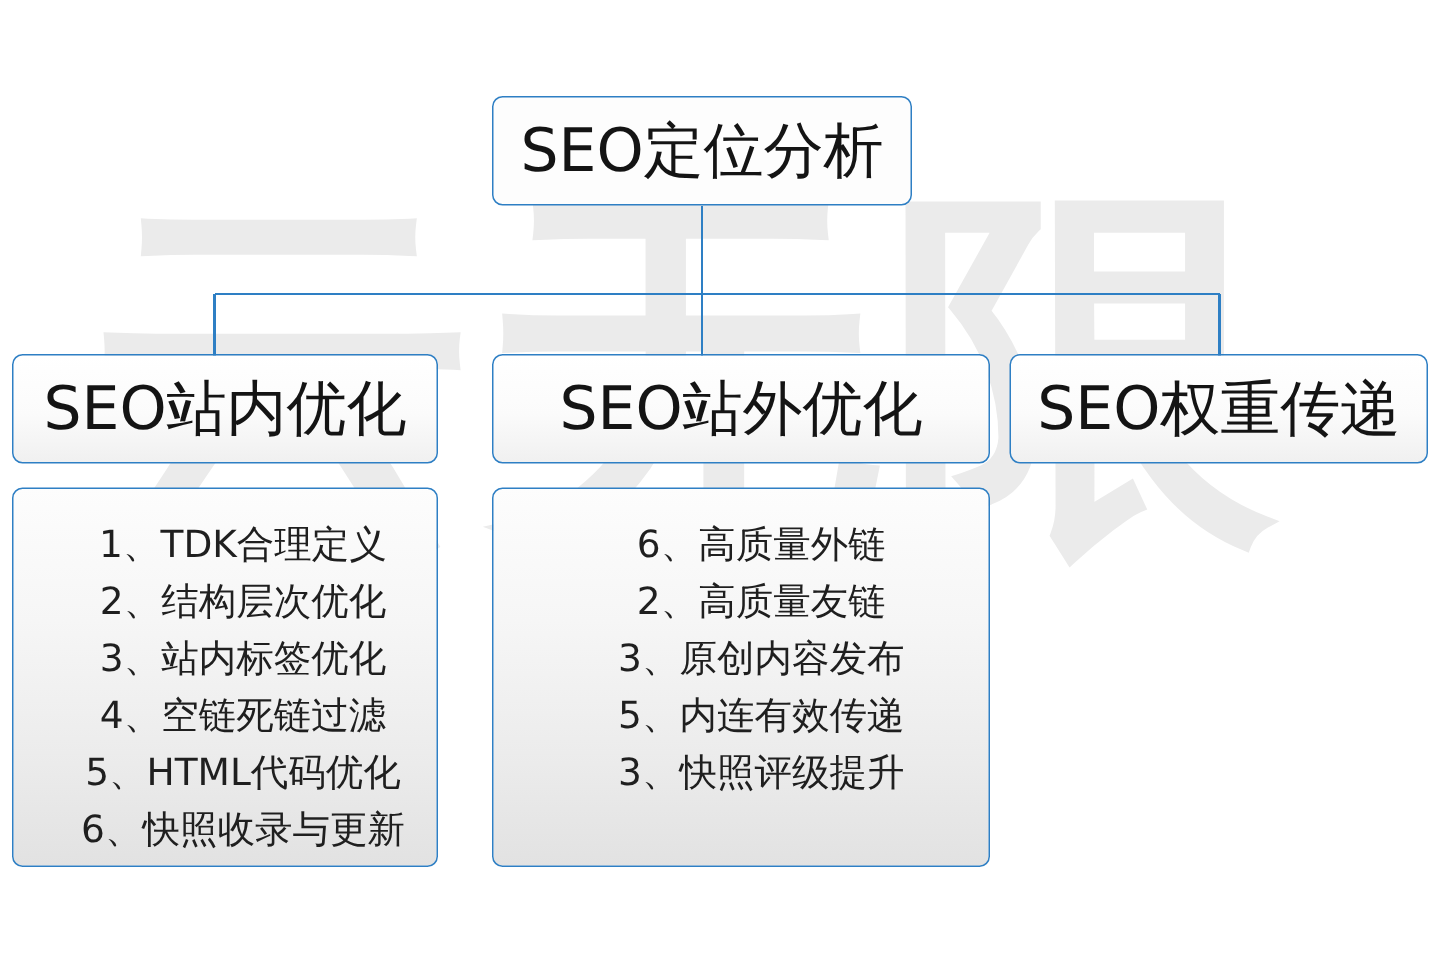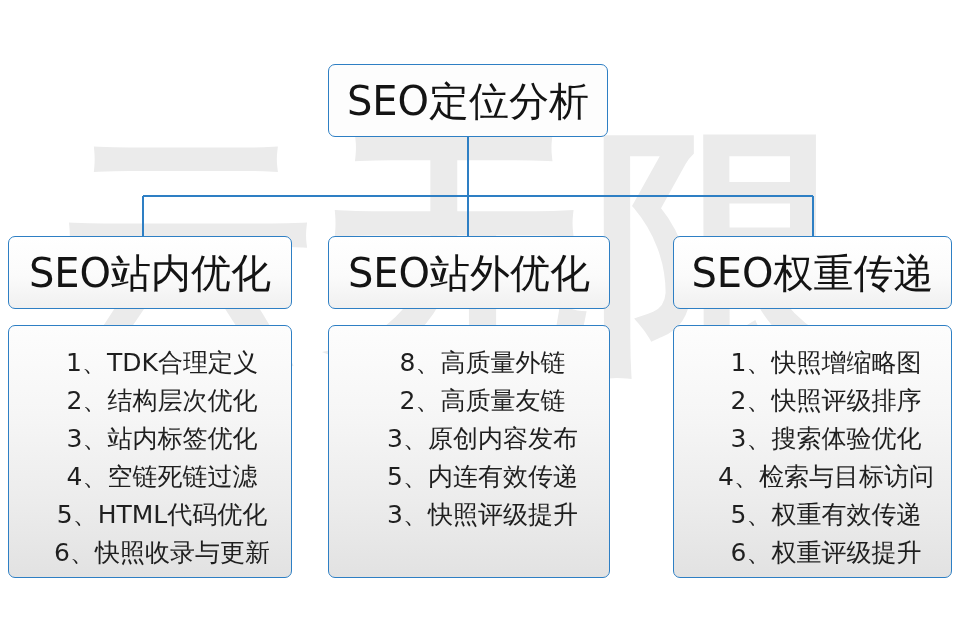--- a/index.html
+++ b/index.html
@@ -105,21 +105,21 @@
     font-size: 25px;
     line-height: 38px;
     color: #1f1f1f;
     padding-left: 26px;
     white-space: nowrap;
     font-family: "DejaVu Sans", "Liberation Sans", sans-serif;
   }
 
   
   .col1 { left: 8px;   width: 284px; }
-  .col2 { left: 328px; width: 282px; }
+  .col2 { left: 328px; width: 332px; }
   .col3 { left: 673px; width: 279px; }
 
   .col-header { top: 236px; }
   .col-list   { top: 325px; height: 253px; }
 
   .col1.col-list .list-item { padding-left: 24px; }
   .col2.col-list .list-item { padding-left: 27px; }
   .col3.col-list .list-item { padding-left: 27px; }
 </style>
 </head>
@@ -156,33 +156,25 @@
     <div class="list-item">4、空链死链过滤</div>
     <div class="list-item">5、HTML代码优化</div>
     <div class="list-item">6、快照收录与更新</div>
   </div>
 
   <div class="node-box col-header col2">
     <span class="node-title">SEO站外优化</span>
   </div>
 
   <div class="col-list col2">
-    <div class="list-item">8、高质量外链</div>
+    <div class="list-item">6、高质量外链</div>
     <div class="list-item">2、高质量友链</div>
     <div class="list-item">3、原创内容发布</div>
     <div class="list-item">5、内连有效传递</div>
     <div class="list-item">3、快照评级提升</div>
   </div>
 
   <div class="node-box col-header col3">
     <span class="node-title">SEO权重传递</span>
   </div>
 
-  <div class="col-list col3">
-    <div class="list-item">1、快照增缩略图</div>
-    <div class="list-item">2、快照评级排序</div>
-    <div class="list-item">3、搜索体验优化</div>
-    <div class="list-item">4、检索与目标访问</div>
-    <div class="list-item">5、权重有效传递</div>
-    <div class="list-item">6、权重评级提升</div>
-  </div>
 
 </div>
 
 </body></html>

